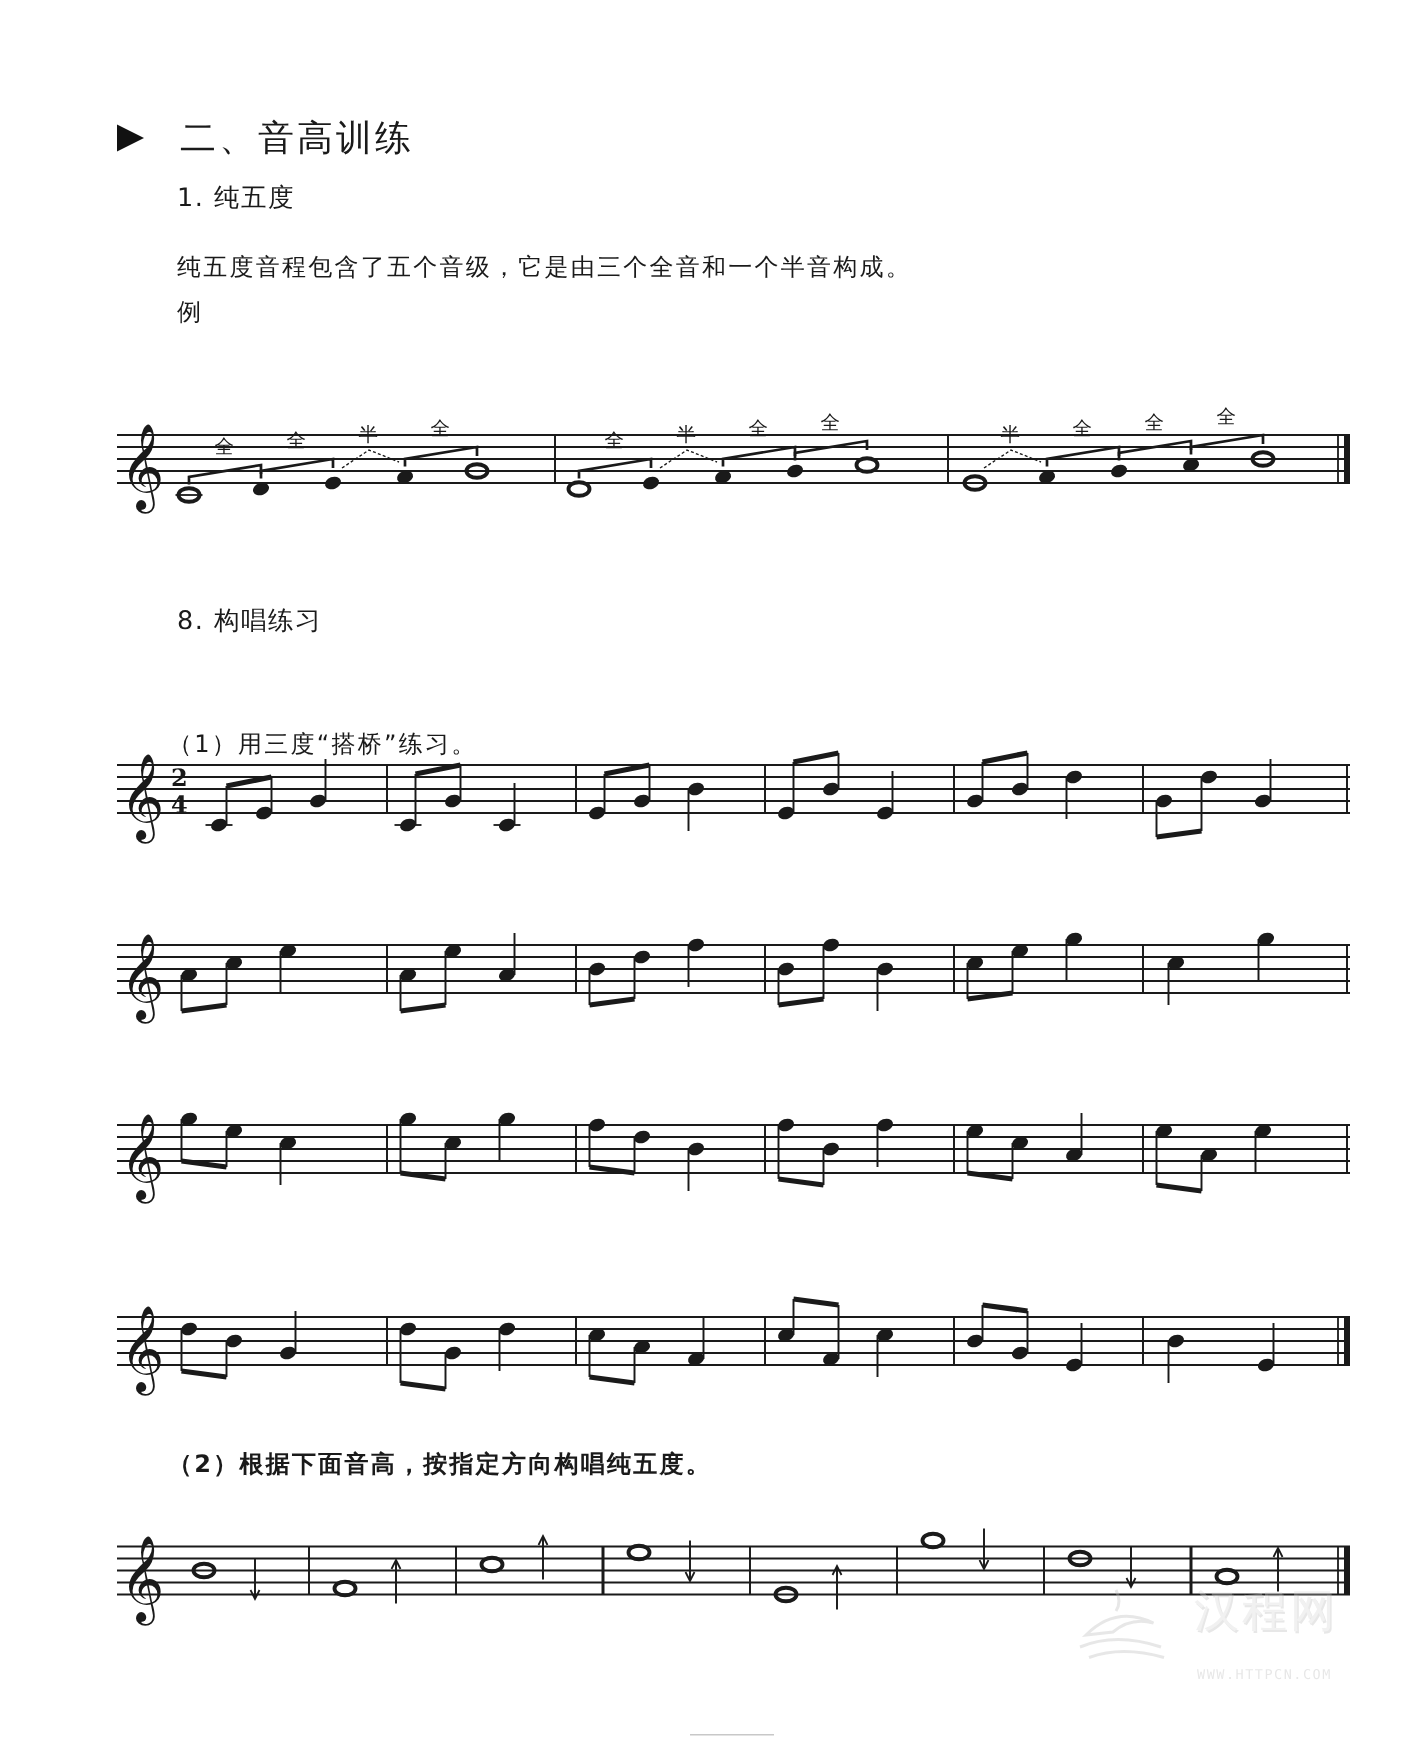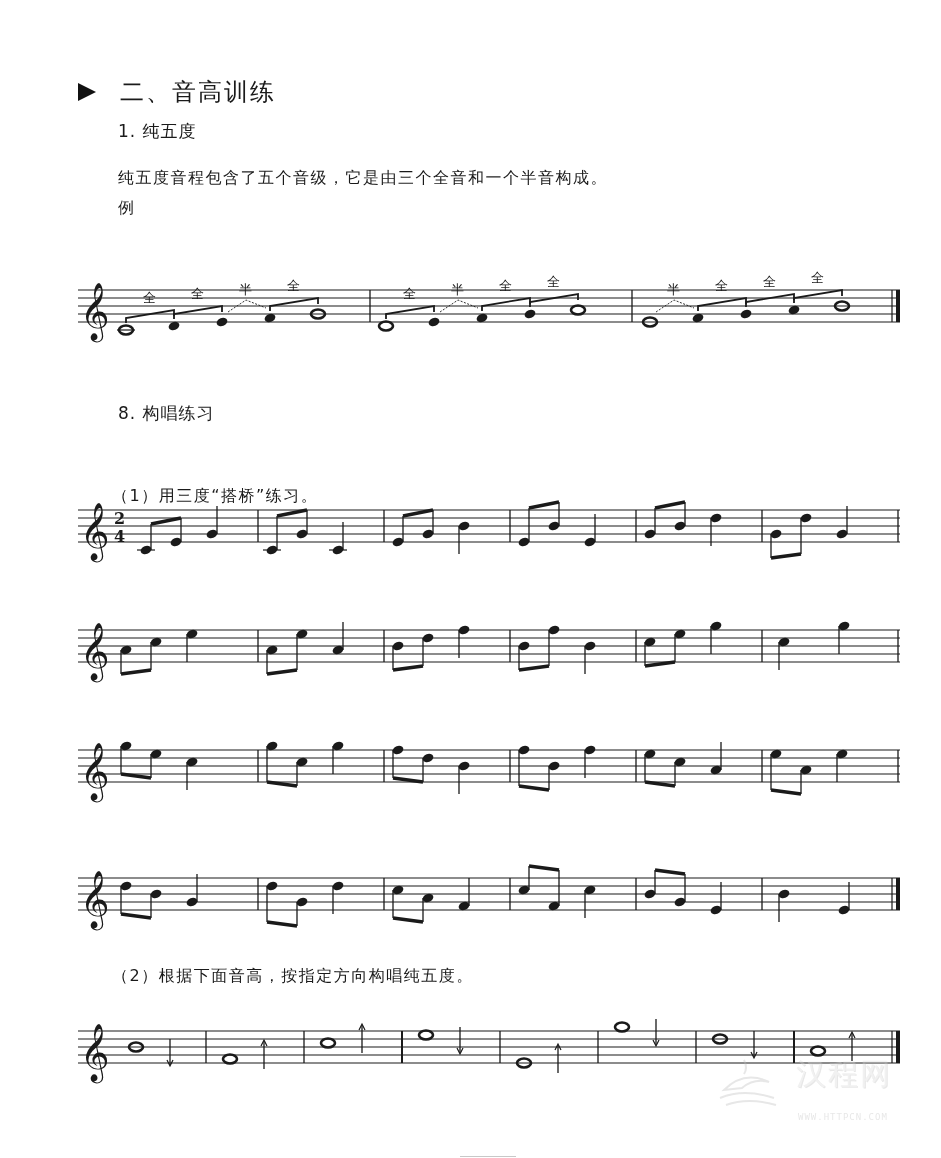--- a/index.html
+++ b/index.html
@@ -305,21 +305,21 @@
     <line x1="721" x2="721" y1="65" y2="37" stroke="#1a1a1a" stroke-width="1.3"></line>
     <line x1="762" x2="762" y1="33" y2="65" stroke="#1a1a1a" stroke-width="1.3"></line>
     <ellipse cx="784" cy="49" rx="5.5" ry="4" fill="#1a1a1a" transform="rotate(-20 784 49)"></ellipse>
     <line x1="779" x2="779" y1="49" y2="77" stroke="#1a1a1a" stroke-width="1.3"></line>
     <ellipse cx="844" cy="65" rx="5.5" ry="4" fill="#1a1a1a" transform="rotate(-20 844 65)"></ellipse>
     <line x1="849" x2="849" y1="65" y2="37" stroke="#1a1a1a" stroke-width="1.3"></line>
     <line x1="892" x2="892" y1="33" y2="65" stroke="#1a1a1a" stroke-width="1.2"></line>
     <rect x="896" y="33" width="4" height="32" fill="#1a1a1a"></rect>
   </svg>
 
-<div class="abs p" style="left:112px;top:966px;">（2）根据下面音高，按指定方向构唱纯五度。</div>
+<div class="abs p" style="left:112px;top:966px;font-weight:bold;">（2）根据下面音高，按指定方向构唱纯五度。</div>
 
 <svg class="staff" id="staff-ex2" width="941" height="100" style="top:1005px;">
     <line x1="78" x2="900" y1="58" y2="58" stroke="#1a1a1a" stroke-width="1.2"></line>
     <line x1="78" x2="900" y1="50" y2="50" stroke="#1a1a1a" stroke-width="1.2"></line>
     <line x1="78" x2="900" y1="42" y2="42" stroke="#1a1a1a" stroke-width="1.2"></line>
     <line x1="78" x2="900" y1="34" y2="34" stroke="#1a1a1a" stroke-width="1.2"></line>
     <line x1="78" x2="900" y1="26" y2="26" stroke="#1a1a1a" stroke-width="1.2"></line>
     <text x="80" y="64" font-size="50" fill="#1a1a1a" font-family="DejaVu Sans, sans-serif">𝄞</text>
     <ellipse cx="136" cy="42" rx="7" ry="4.5" fill="none" stroke="#1a1a1a" stroke-width="2.6"></ellipse>
     <line x1="170" x2="170" y1="34" y2="60" stroke="#1a1a1a" stroke-width="1.3"></line>

